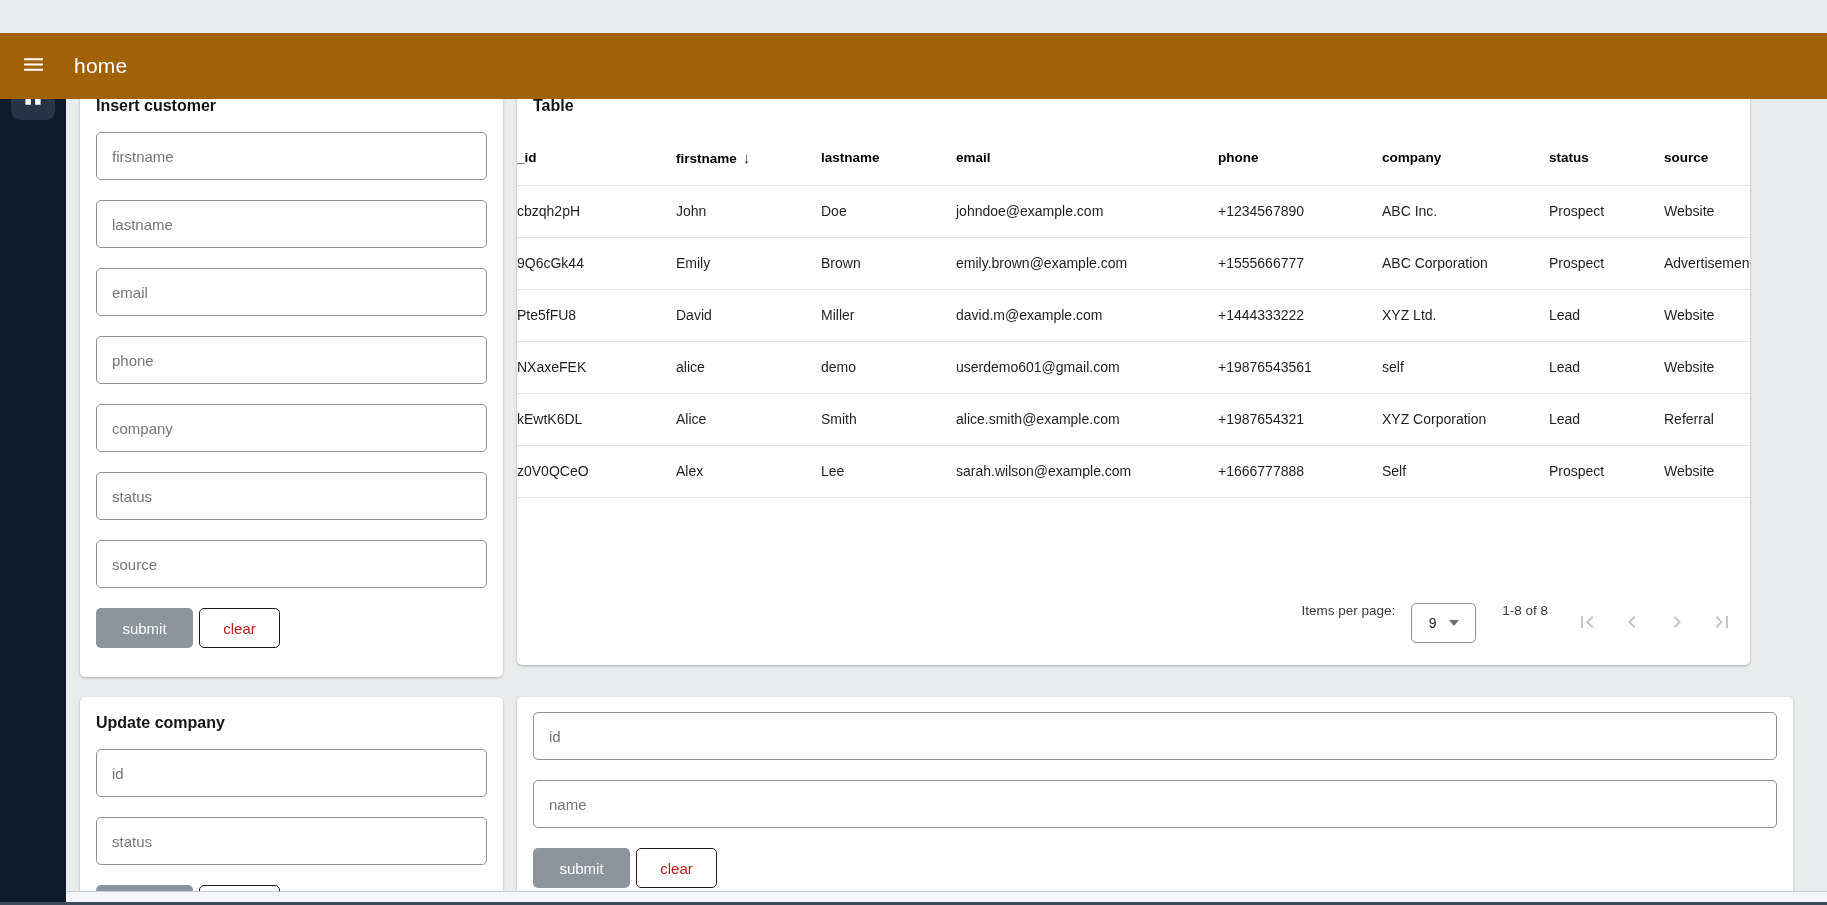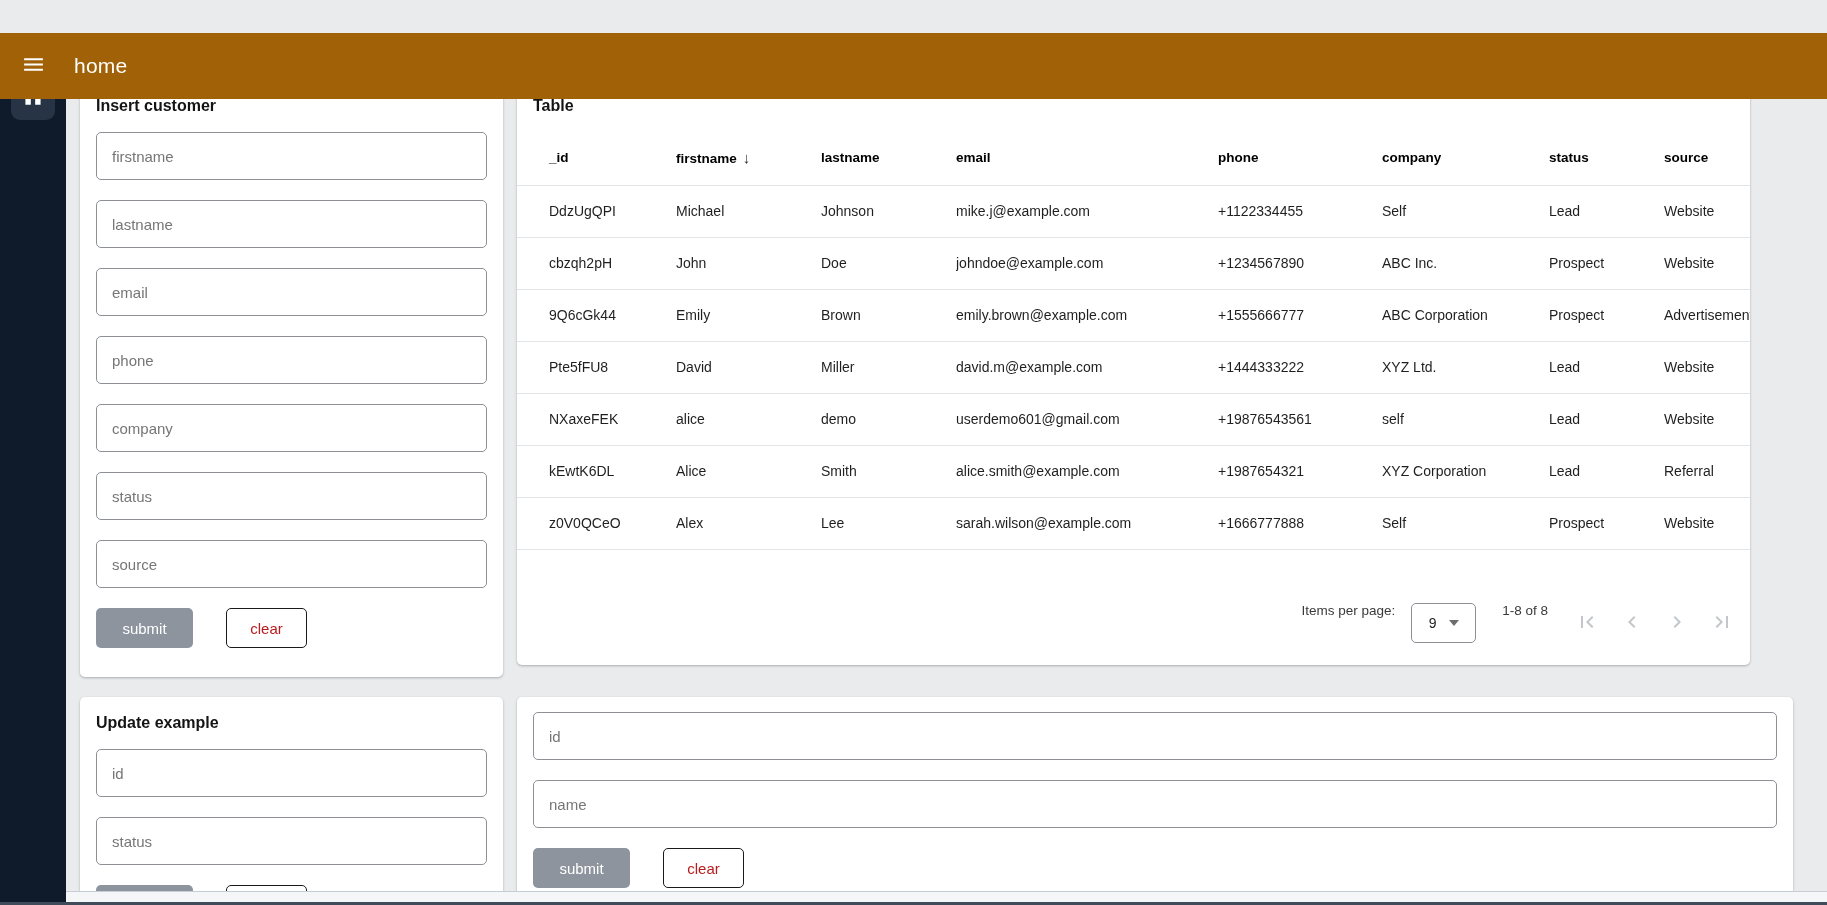--- a/index.html
+++ b/index.html
@@ -50,37 +50,37 @@
   .fld {
     display: block; width: calc(100% - 32px); height: 48px;
     margin: 20px 16px 0; padding: 0 15px;
     border: 1px solid #8d9095; border-radius: 5px;
     font-size: 15px; color: #222; background: #fff; outline: none;
     font-family: "Liberation Sans", sans-serif;
   }
   .fld:first-of-type { margin-top: 15px; }
   .fld::placeholder { color: #767676; opacity: 1; }
 
-  .btn-row { display: flex; gap: 33px; margin: 20px 16px 0; }
+  .btn-row { display: flex; gap: 6px; margin: 20px 16px 0; }
   .btn {
     height: 40px; border-radius: 5px; font-size: 15px; cursor: pointer;
     font-family: "Liberation Sans", sans-serif;
   }
   .btn-submit { width: 97px; background: #8d949e; color: #fff; border: none; }
   .btn-clear  { width: 81px; background: #fff; color: #b91c1c; border: 1px solid #1a1a1a; }
 
   
   .tbl { width: 100%; border-collapse: collapse; table-layout: fixed; margin-top: 13px; }
   .tbl th, .tbl td {
     text-align: left; border-bottom: 1px solid #e3e4e6;
     white-space: nowrap; overflow: hidden; padding: 0;
   }
   .tbl th { height: 55px; font-size: 13.5px; font-weight: bold; color: #000; cursor: pointer; }
   .tbl td { height: 52px; font-size: 14px; color: #1f1f1f; }
-  .tbl th:first-child, .tbl td:first-child { padding-left: 32px; }
+  .tbl th:first-child, .tbl td:first-child { }
   col.c0 { width: 159px; } col.c1 { width: 145px; } col.c2 { width: 135px; }
   col.c3 { width: 262px; } col.c4 { width: 164px; } col.c5 { width: 167px; }
   col.c6 { width: 115px; } col.c7 { width: auto;  }
   .sort-arrow { margin-left: 6px; font-size: 15px; font-weight: bold; color: #2c2c2c; }
 
   
   .paginator {
     position: absolute; right: 6px; bottom: 0; height: 62px;
     display: flex; align-items: flex-start; font-size: 13.5px; color: #3a3a3a;
   }
@@ -166,30 +166,20 @@
           <th><span>lastname</span></th>
           <th><span>email</span></th>
           <th><span>phone</span></th>
           <th><span>company</span></th>
           <th><span>status</span></th>
           <th><span>source</span></th>
         </tr>
       </thead>
       <tbody>
           <tr>
-            <td>DdzUgQPI</td>
-            <td>Michael</td>
-            <td>Johnson</td>
-            <td>mike.j@example.com</td>
-            <td>+1122334455</td>
-            <td>Self</td>
-            <td>Lead</td>
-            <td>Website</td>
-          </tr>
-          <tr>
             <td>cbzqh2pH</td>
             <td>John</td>
             <td>Doe</td>
             <td>johndoe@example.com</td>
             <td>+1234567890</td>
             <td>ABC Inc.</td>
             <td>Prospect</td>
             <td>Website</td>
           </tr>
           <tr>
@@ -269,21 +259,21 @@
       </button>
       <button class="nav-btn">
         <span><svg width="24" height="24" viewBox="0 0 24 24">
               <path d="M5.59 7.41 10.18 12l-4.59 4.59L7 18l6-6-6-6zM16 6h2v12h-2z"></path>
             </svg></span>
       </button>
     </div>
   </section>
 
   <section class="card" id="update-card">
-    <h2 class="card-title">Update example</h2>
+    <h2 class="card-title">Update company</h2>
     <input class="fld" type="text" placeholder="id" style="">
     <input class="fld" type="text" placeholder="status" style="">
     <div class="btn-row">
       <button class="btn btn-submit">submit</button>
       <button class="btn btn-clear">clear</button>
     </div>
   </section>
 
   <section class="card" id="delete-card">
     <input class="fld" type="text" placeholder="id" style="">

